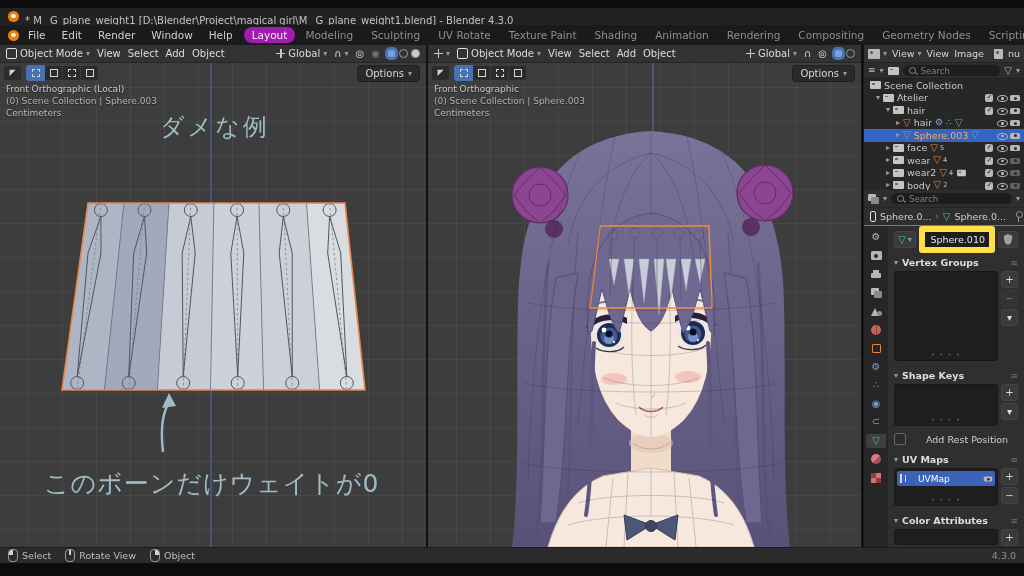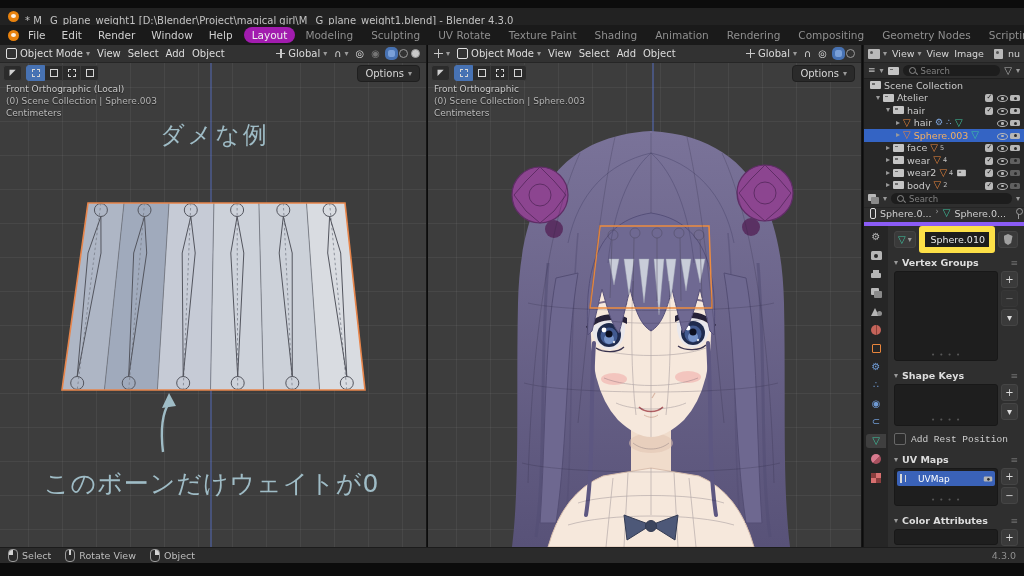--- a/index.html
+++ b/index.html
@@ -72,61 +72,61 @@
   .tgroup{display:flex;}
   .tgroup .tbtn{border-radius:0;border-left-width:0;}
   .tgroup .tbtn:first-child{border-radius:3px 0 0 3px;border-left-width:1px;}
   .tgroup .tbtn:last-child{border-radius:0 3px 3px 0;}
   .tbtn.active{background:#4772b3;border-color:#4772b3;color:#fff;}
   .dash-sq{width:8px;height:8px;border:1px dashed #d5d5d5;box-sizing:border-box;}
   .dash-sq.solid{border-style:solid;}
   .vp-options{position:absolute;top:2px;right:6px;background:rgba(40,40,40,.92);border:1px solid #1f1f1f;border-radius:4px;padding:2px 7px;font-size:10px;color:#d8d8d8;display:flex;gap:4px;align-items:center;}
   .vp-overlay{position:absolute;left:6px;top:20px;font-size:9px;line-height:12px;color:#c9c9c9;text-shadow:0 1px 1px rgba(0,0,0,.5);}
   .vp-overlay .l2{color:#b3b3b3;} .vp-overlay .l3{color:#bcbcbc;}
-  .annot-title{position:absolute;left:160px;top:56px;font-size:24px;letter-spacing:3px;color:#9fbcc6;}
+  .annot-title{position:absolute;left:160px;top:48px;font-size:24px;letter-spacing:3px;color:#9fbcc6;}
   .annot-note{position:absolute;left:44px;top:404px;font-size:25px;letter-spacing:1px;color:#9fbcc6;white-space:nowrap;}
 
   
   .rcol{position:absolute;left:863px;top:45px;width:161px;height:502px;background:#2a2a2a;border-left:1px solid #161616;box-sizing:border-box;}
   .ie-header{position:absolute;left:0;top:0;right:0;height:18px;background:#323232;border-bottom:1px solid #242424;display:flex;align-items:center;gap:5px;padding:0 4px;font-size:9.5px;color:#d6d6d6;box-sizing:border-box;overflow:hidden;white-space:nowrap;}
   .outliner{position:absolute;left:0;top:18px;right:0;height:127px;background:#272727;overflow:hidden;}
   .ol-head{height:16px;background:#2d2d2d;display:flex;align-items:center;gap:4px;padding:0 4px;border-bottom:1px solid #1f1f1f;box-sizing:border-box;}
   .pill{flex:1;height:11px;background:#1d1d1d;border-radius:6px;display:flex;align-items:center;gap:3px;padding:0 5px;font-size:8.5px;color:#808080;min-width:0;}
   .ol-row{height:12.5px;display:flex;align-items:center;gap:3px;font-size:9.5px;color:#c9c9c9;padding-right:3px;white-space:nowrap;}
   .ol-row .lbl{overflow:hidden;text-overflow:ellipsis;}
   .ol-row.sel{background:#3464c4;}
   .ol-row.sel .lbl{color:#f5b061;}
   .ol-right{margin-left:auto;display:flex;align-items:center;gap:1px;}
   .g-blue{color:#7fa5dd;font-size:9px;} .g-gray{color:#bdbdbd;font-size:9px;}
 
   
   .props{position:absolute;left:0;top:145px;right:0;bottom:0;background:#2f2f2f;overflow:hidden;}
   .pr-search{height:18px;background:#2e2e2e;display:flex;align-items:center;gap:4px;padding:0 4px;border-bottom:1px solid #262626;box-sizing:border-box;}
-  .pr-crumb{height:18px;background:#2e2e2e;display:flex;align-items:flex-start;gap:4px;padding:0 6px;font-size:9.5px;color:#cfcfcf;border-bottom:4px solid #8b5cf6;box-sizing:border-box;white-space:nowrap;overflow:hidden;}
+  .pr-crumb{height:18px;background:#2e2e2e;display:flex;align-items:center;gap:4px;padding:0 6px;font-size:9.5px;color:#cfcfcf;border-bottom:1px solid #8b5cf6;box-sizing:border-box;white-space:nowrap;overflow:hidden;}
   .pr-body{position:absolute;left:0;top:36px;right:0;bottom:0;}
   .rail{position:absolute;left:0;top:0;width:24px;bottom:0;background:#262626;display:flex;flex-direction:column;align-items:center;padding-top:4px;gap:4.5px;box-sizing:border-box;}
   .rail .rt{width:20px;height:14px;display:flex;align-items:center;justify-content:center;font-size:10px;color:#b5b5b5;border-radius:3px 0 0 3px;}
   .rail .rt.active{background:#3f3f3f;}
   .pc{position:absolute;left:24px;top:0;right:0;bottom:0;padding:5px 6px 0 6px;box-sizing:border-box;font-size:9.5px;}
   .name-row{display:flex;align-items:center;gap:3px;height:17px;}
   .dd-btn{height:15px;background:#3a3a3a;border:1px solid #444;border-radius:3px;display:flex;align-items:center;gap:2px;padding:0 3px;}
   .name-field{flex:1;height:15px;background:#1d1d1d;border:6px solid #fde047;border-radius:3px;display:flex;align-items:center;gap:3px;padding:0 4px;color:#e8e8e8;min-width:0;justify-content:flex-end;}
   .shield-btn{width:18px;height:15px;background:#3a3a3a;border:1px solid #444;border-radius:3px;display:flex;align-items:center;justify-content:center;}
   .panel-h{display:flex;align-items:center;gap:4px;font-size:9.5px;font-weight:bold;color:#dedede;margin-top:8px;height:13px;}
   .panel-h .grip{margin-left:auto;color:#6e6e6e;font-size:9px;font-weight:normal;}
   .list-wrap{display:flex;gap:3px;margin-top:2px;}
   .list-box{flex:1;background:#1e1e1e;border:1px solid #181818;border-radius:3px;position:relative;min-width:0;}
   .grip-dots{position:absolute;bottom:1px;left:50%;transform:translateX(-50%);color:#565656;font-size:7px;letter-spacing:1px;}
   .btn-col{display:flex;flex-direction:column;gap:2px;}
   .sbtn{width:15px;height:15px;background:#3a3a3a;border:1px solid #454545;border-radius:3px;color:#dcdcdc;font-size:10px;display:flex;align-items:center;justify-content:center;}
   .uv-row{height:15px;margin:2px;background:#3a62b8;border-radius:2px;display:flex;align-items:center;gap:16px;padding:0 3px;color:#fff;font-size:9px;}
   .uv-ic{width:9px;height:9px;border:1px solid #d8d8d8;box-sizing:border-box;position:relative;}
   .uv-ic::after{content:"";position:absolute;left:3.5px;top:0;width:1px;height:7px;background:#d8d8d8;}
   .cb{width:10px;height:10px;background:#2b2b2b;border:1px solid #676767;border-radius:2px;display:inline-block;flex:0 0 auto;}
-  .cb-row{display:flex;align-items:center;gap:5px;margin-top:7px;color:#cfcfcf;font-family:Liberation Mono, monospace;}
+  .cb-row{display:flex;align-items:center;gap:20px;margin-top:7px;color:#cfcfcf;}
 
   
   .s-cam{width:11px;height:9px;background:#b5b5b5;border-radius:1.5px;position:relative;}
   .s-cam::after{content:"";position:absolute;left:3.5px;top:2.5px;width:4px;height:4px;background:#262626;border-radius:50%;}
   .s-print{width:10px;height:9px;position:relative;}
   .s-print::before{content:"";position:absolute;left:2px;top:0;width:6px;height:3px;background:#b5b5b5;}
   .s-print::after{content:"";position:absolute;left:0;top:3.5px;width:10px;height:5px;background:#b5b5b5;border-radius:1px;}
   .s-scene{width:11px;height:10px;position:relative;}
   .s-scene::before{content:"";position:absolute;left:0;bottom:0;width:0;height:0;border-left:4px solid transparent;border-right:4px solid transparent;border-bottom:8px solid #b5b5b5;}
   .s-scene::after{content:"";position:absolute;right:0;bottom:0;width:5px;height:5px;background:#8f8f8f;border-radius:50%;}

